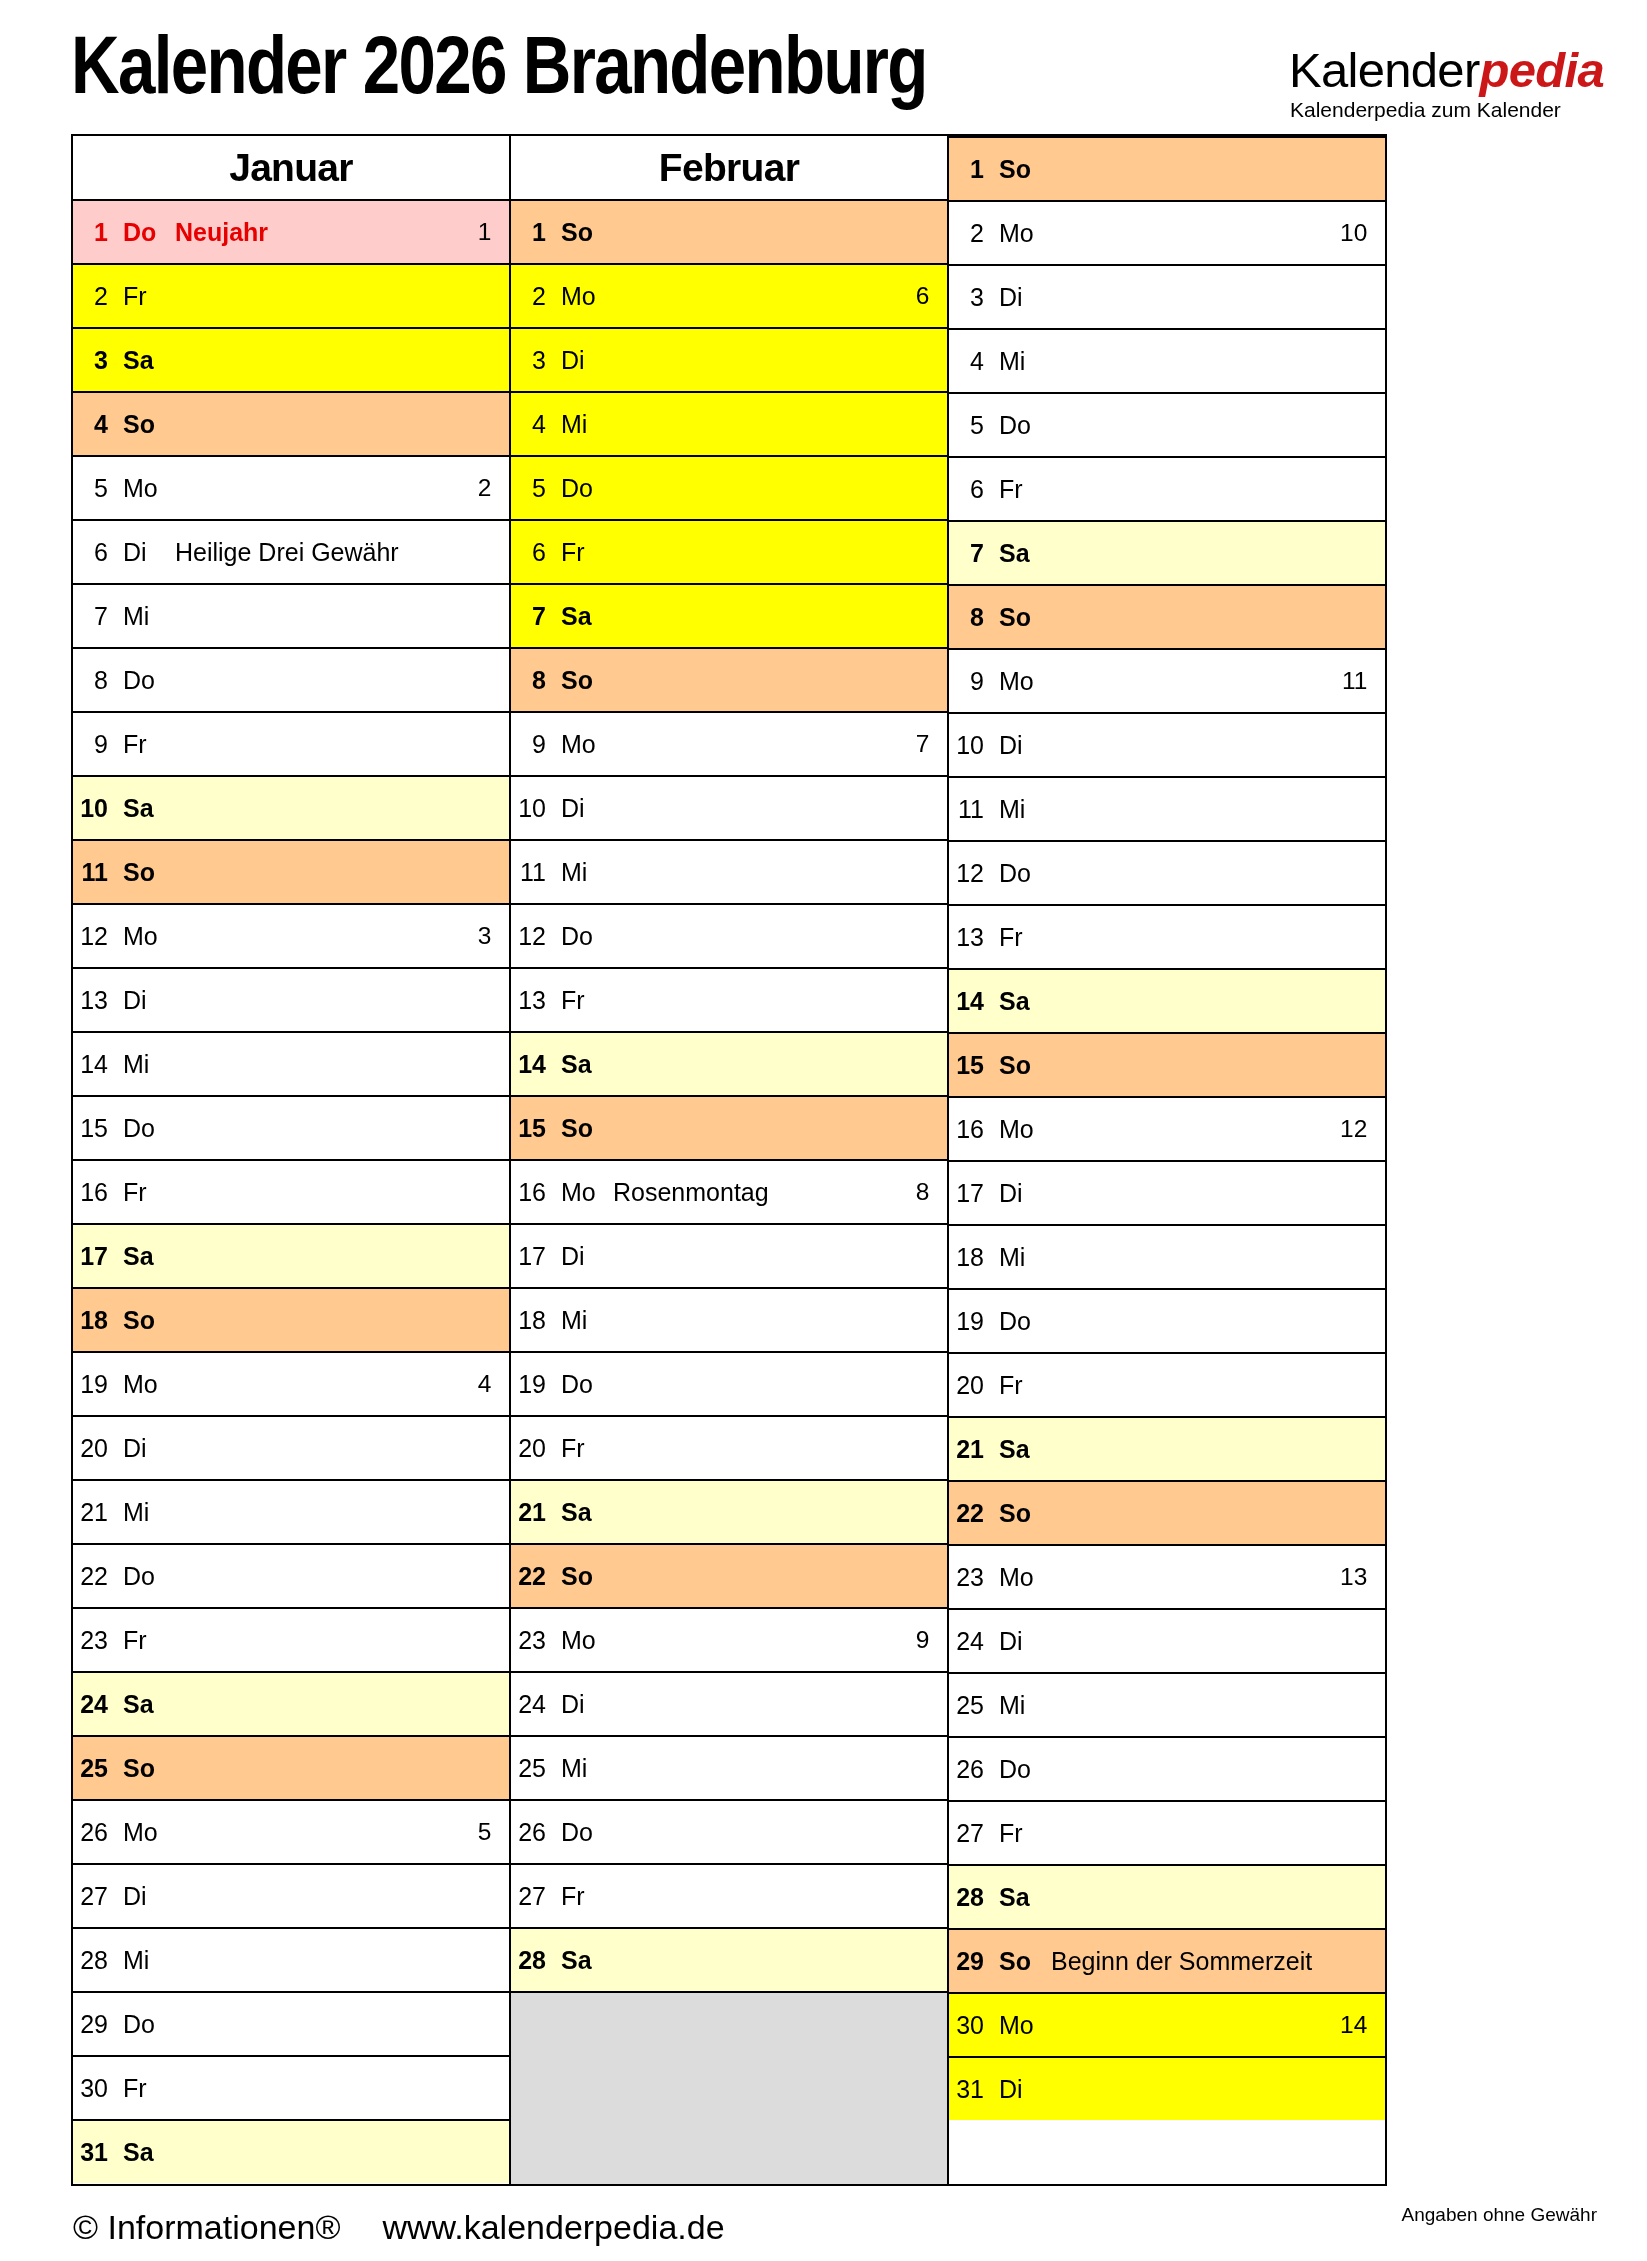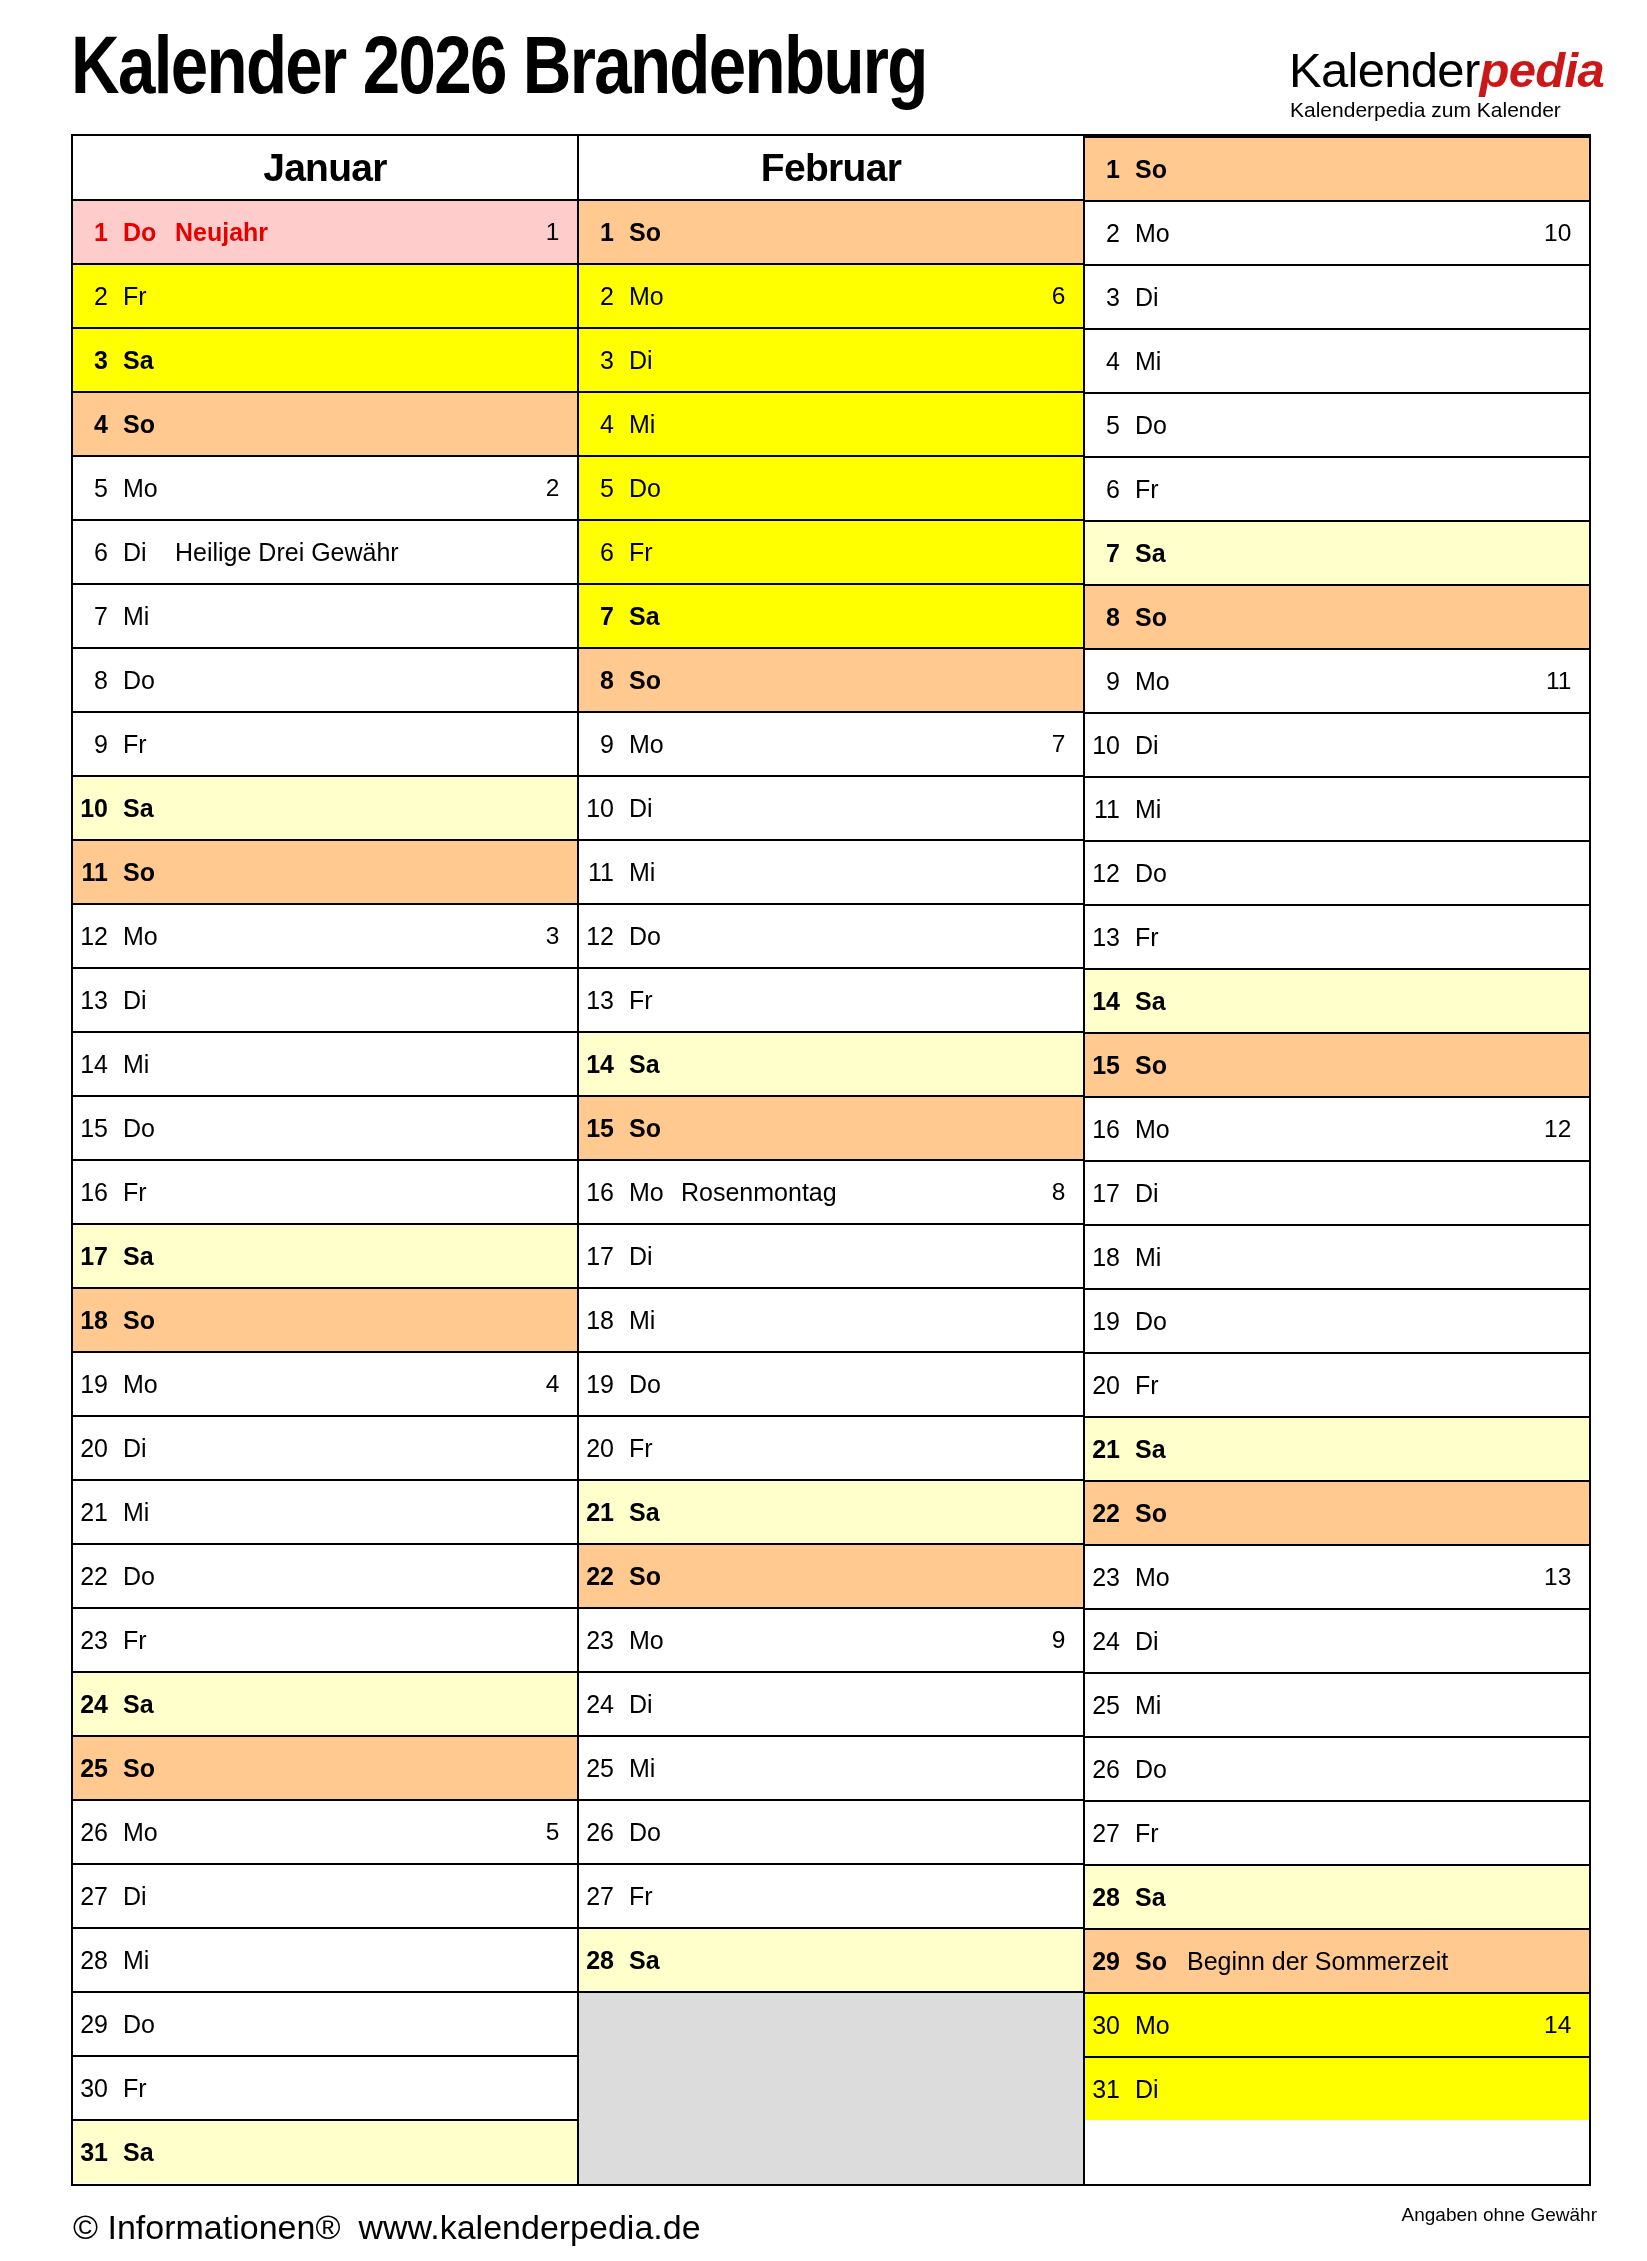--- a/index.html
+++ b/index.html
@@ -18,21 +18,21 @@
     position:absolute;left:1289px;top:46px;
     font-size:49px;line-height:1;white-space:nowrap;letter-spacing:-0.7px;
   }
   .logo .logo-red{color:var(--logo-red);font-weight:bold;font-style:italic;}
   .logo-tagline{
     position:absolute;left:1290px;top:99px;
     font-size:21px;line-height:1;letter-spacing:0px;
   }
   
   .calendar{
-    position:absolute;left:71px;top:134px;width:1520px;
+    position:absolute;left:71px;top:134px;width:1316px;
     border:2.7px solid #000;display:flex;background:#fff;
     box-sizing:border-box;
   }
   .month{flex:1 1 0;display:flex;flex-direction:column;min-width:0;}
   .month + .month{border-left:2.7px solid #000;}
   .month-header{
     height:63px;box-sizing:border-box;
     display:flex;align-items:center;justify-content:center;
     font-size:39px;font-weight:bold;letter-spacing:-0.7px;
   }
@@ -53,21 +53,21 @@
   .t-holiday .num,.t-holiday .wd,.t-holiday .note{color:var(--holiday-text);font-weight:bold;}
   .filler{
     box-sizing:border-box;border-top:2px solid #000;
     height:193px;background:var(--filler-bg);
   }
   
   .footer-left{
     position:absolute;left:73px;top:2207px;
     font-size:34px;line-height:1.2;white-space:nowrap;
   }
-  .footer-left .url{margin-left:18px;}
+  .footer-left .url{margin-left:42px;}
   .footer-right{
     position:absolute;right:50px;top:2204px;
     font-size:19px;line-height:1.2;margin-left:30px;
   }
 </style>
 </head>
 <body style="--sat-bg: #FFFFCC; --sun-bg: #FFC98F; --ferien-bg: #FFFF00; --holiday-bg: #FFCCCC; --holiday-text: #E60000; --filler-bg: #DCDCDC; --logo-red: #CC1719;">
 
 <h1 class="page-title">Kalender 2026 Brandenburg</h1>
 

